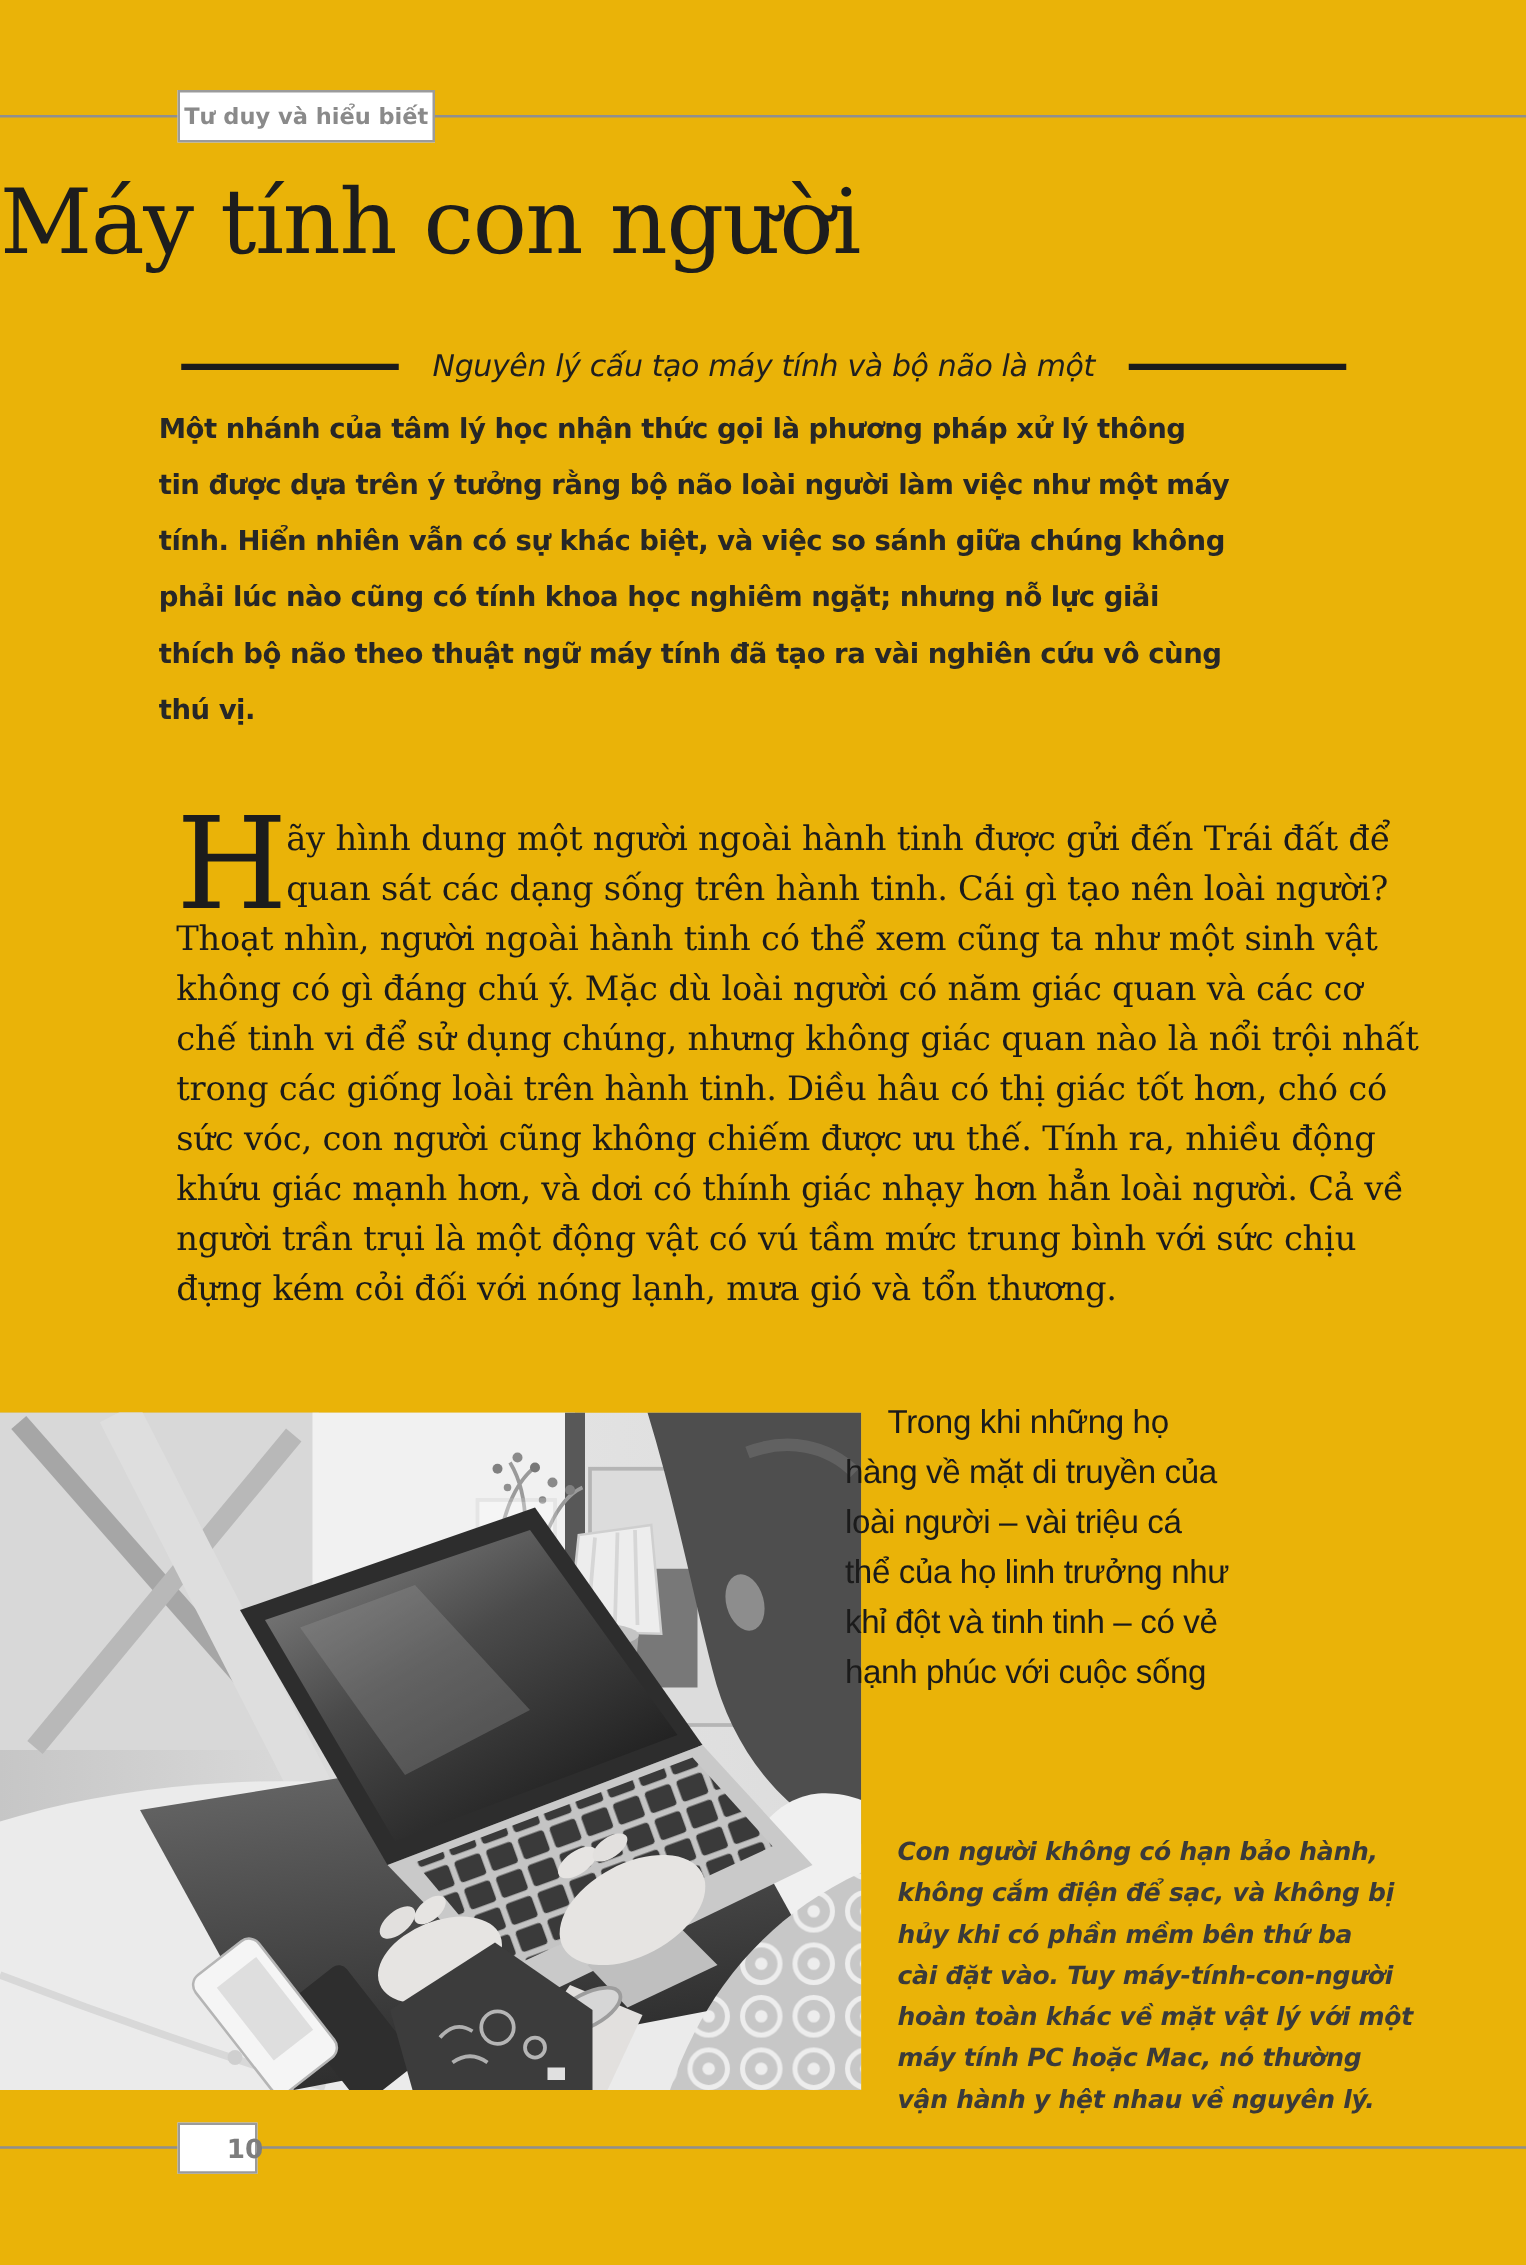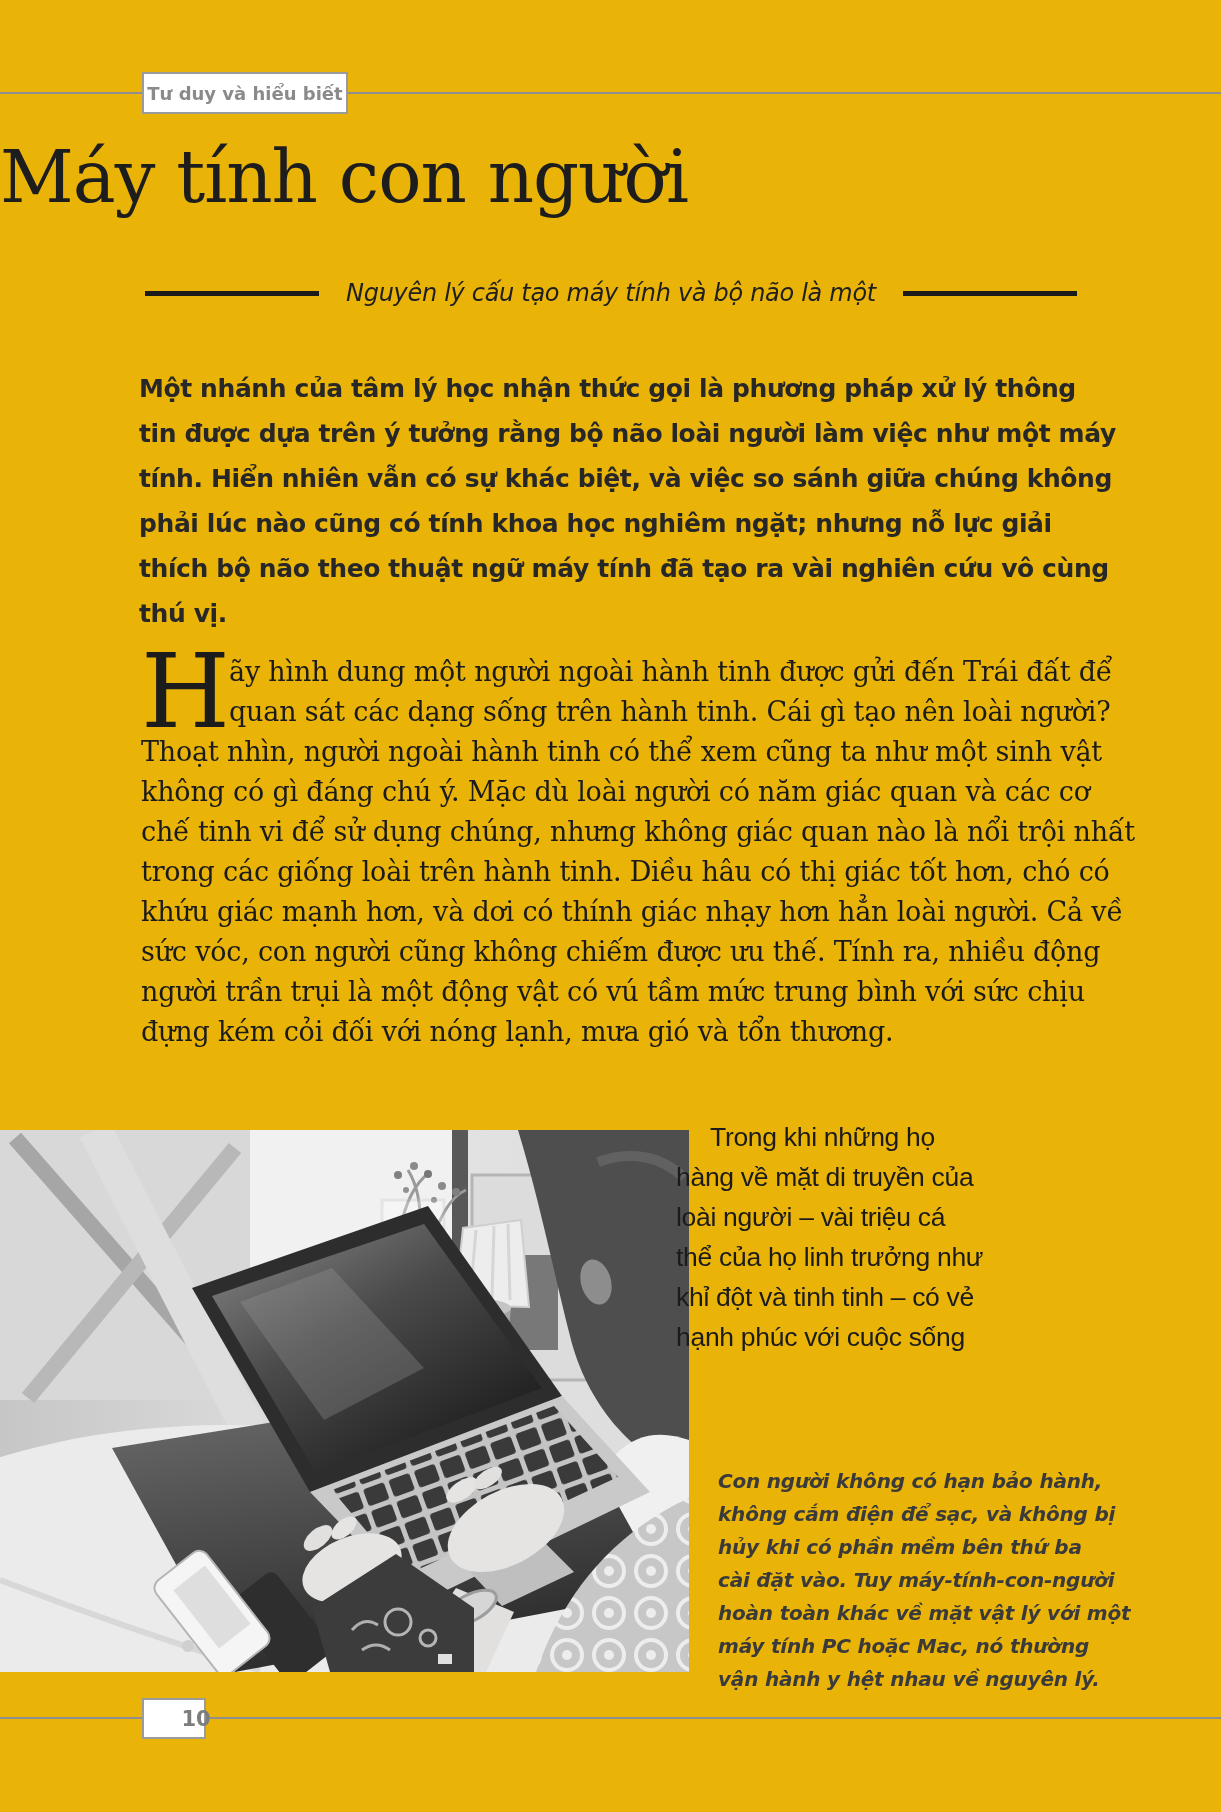--- a/index.html
+++ b/index.html
@@ -13,22 +13,22 @@
   .header-tab span{font-weight:bold;font-size:18px;color:#8a8a8a;white-space:nowrap;}
   .footer-tab{position:absolute;left:142px;top:1698px;width:64px;height:41px;background:#fff;
         border:2px solid #9b9b9b;box-sizing:border-box;display:flex;align-items:center;justify-content:center;padding-left:44px;}
   .footer-tab span{font-weight:bold;font-size:21px;color:#7d7d7d;}
   .title{position:absolute;top:136px;left:0;width:1221px;margin:0;
         font-family:"DejaVu Serif",serif;font-weight:400;font-size:72px;line-height:1.15;
         color:#1d1d1d;letter-spacing:-1px;}
   .subtitle-row{position:absolute;top:279px;left:145px;width:932px;display:flex;align-items:center;gap:27px;text-align:right;}
   .srule{flex:1;height:5px;background:#1b1b1b;}
   .subtitle{font-style:italic;font-size:24px;color:#1f1f1f;white-space:nowrap;letter-spacing:-0.3px;}
-  .intro{position:absolute;left:139px;top:321px;width:950px;font-weight:bold;font-size:25px;
-        color:#272727;letter-spacing:-0.4px;margin-top:45px;}
+  .intro{position:absolute;left:127px;top:321px;width:950px;font-weight:bold;font-size:22px;
+        color:#272727;letter-spacing:-0.4px;}
   .intro .tline{height:45px;line-height:45px;white-space:nowrap;}
   .body-par{position:absolute;left:141px;top:652px;width:950px;font-family:"DejaVu Serif",serif;
         font-size:27px;color:#1b1b1b;}
   .body-par .dropcap{position:absolute;left:0;top:-2px;font-family:"DejaVu Serif",serif;
         font-size:102px;line-height:84px;color:#1c1c1c;}
   .body-lines .tline{height:40px;line-height:40px;white-space:nowrap;letter-spacing:-0.2px;}
   .body-lines .tline:nth-child(-n+2){margin-left:88px;}
   .photo{position:absolute;left:0;top:1130px;width:689px;height:542px;}
   .photo svg{display:block;width:100%;height:100%;}
   .column{position:absolute;left:676px;top:1117px;width:372px;font-family:Liberation Sans, sans-serif;
@@ -68,22 +68,22 @@
 
   <div class="body-par">
     <span class="dropcap">H</span>
     <div class="body-lines">
         <div class="tline">ãy hình dung một người ngoài hành tinh được gửi đến Trái đất để</div>
         <div class="tline">quan sát các dạng sống trên hành tinh. Cái gì tạo nên loài người?</div>
         <div class="tline">Thoạt nhìn, người ngoài hành tinh có thể xem cũng ta như một sinh vật</div>
         <div class="tline">không có gì đáng chú ý. Mặc dù loài người có năm giác quan và các cơ</div>
         <div class="tline">chế tinh vi để sử dụng chúng, nhưng không giác quan nào là nổi trội nhất</div>
         <div class="tline">trong các giống loài trên hành tinh. Diều hâu có thị giác tốt hơn, chó có</div>
+        <div class="tline">sức vóc, con người cũng không chiếm được ưu thế. Tính ra, nhiều động</div>
         <div class="tline">khứu giác mạnh hơn, và dơi có thính giác nhạy hơn hẳn loài người. Cả về</div>
-        <div class="tline">sức vóc, con người cũng không chiếm được ưu thế. Tính ra, nhiều động</div>
         <div class="tline">người trần trụi là một động vật có vú tầm mức trung bình với sức chịu</div>
         <div class="tline">đựng kém cỏi đối với nóng lạnh, mưa gió và tổn thương.</div>
       </div>
   </div>
 
   <div class="photo" role="img" aria-label="Ảnh đen trắng: một người đang ngồi gõ máy tính xách tay trên bàn, bên cạnh có điện thoại và cốc đựng thực đơn">
     <svg viewBox="0 0 689 542" xmlns="http://www.w3.org/2000/svg">
       <defs>
         <linearGradient id="gBg" x1="0" y1="0" x2="1" y2="0">
           <stop offset="0" stop-color="#c6c6c6"></stop>

